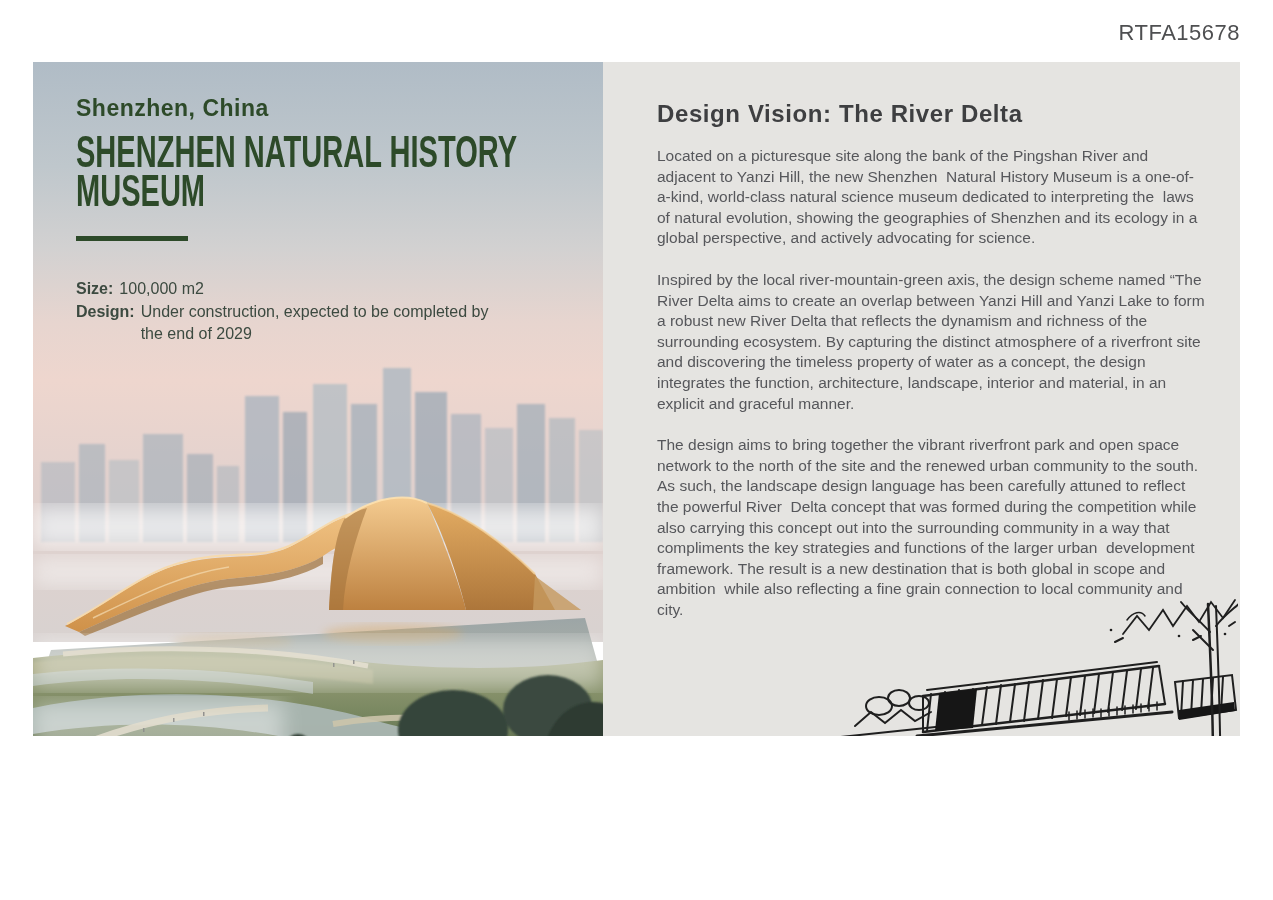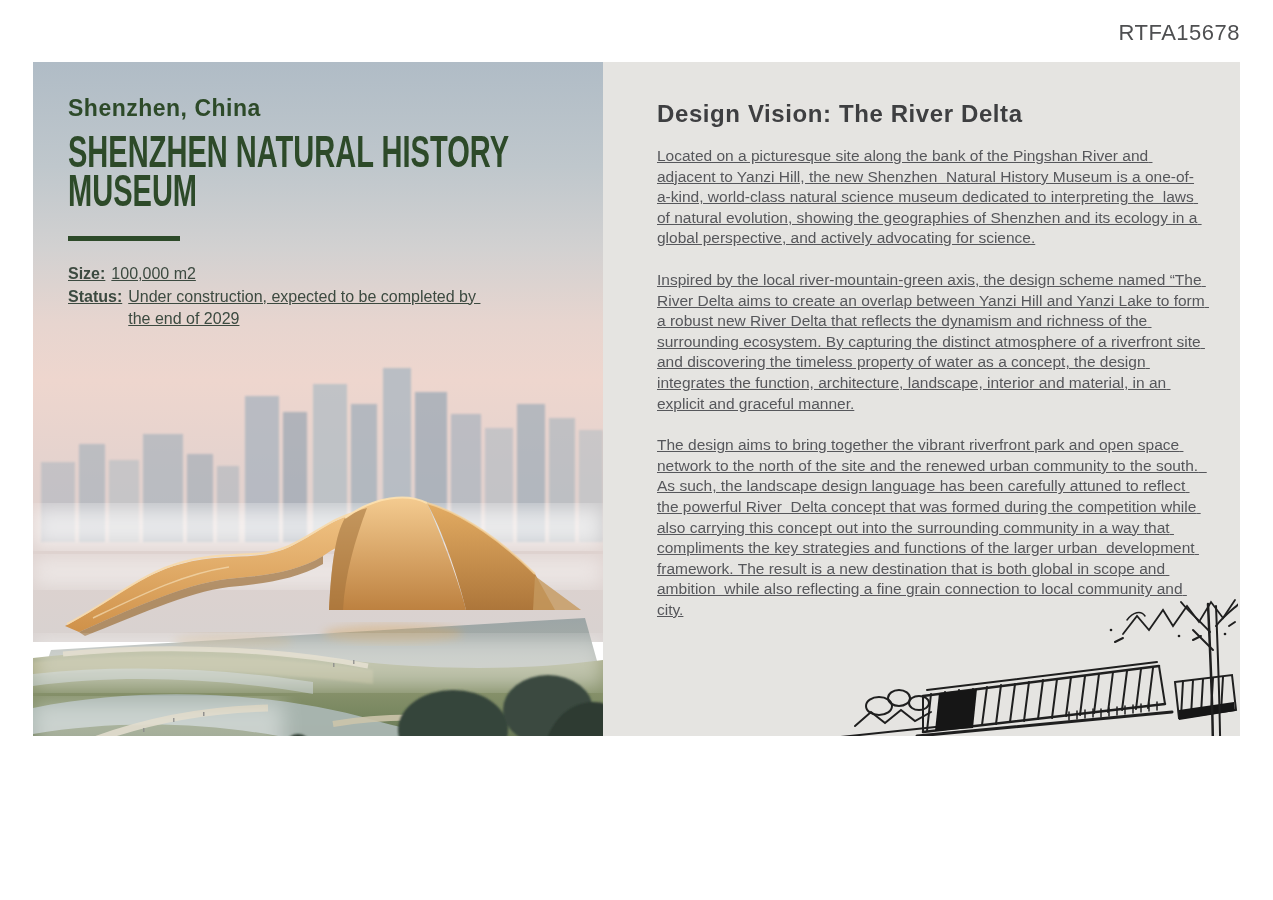--- a/index.html
+++ b/index.html
@@ -6,38 +6,38 @@
   .page{position:relative;width:1273px;height:736px;background:#ffffff;overflow:hidden;
         font-family:"Liberation Sans",sans-serif;}
 
   
   .submission-id{position:absolute;top:20px;right:33px;font-size:22px;color:#4e4f51;
                  letter-spacing:0.5px;}
 
   
   .photo-panel{position:absolute;left:33px;top:62px;width:570px;height:775px;overflow:hidden;}
   .photo-art{position:absolute;left:0;top:0;width:570px;height:775px;display:block;}
-  .photo-overlay{position:absolute;left:0;top:0;width:570px;height:775px;padding:33px 0 0 35px;
+  .photo-overlay{position:absolute;left:8px;top:0;width:570px;height:775px;padding:33px 0 0 35px;
                  box-sizing:border-box;border-radius:28px;}
   .location{font-size:23px;font-weight:bold;color:#2d4a29;letter-spacing:0.5px;margin-bottom:10px;}
   .title-line{font-size:44px;font-weight:bold;color:#2d4a29;line-height:39px;
               transform:scaleX(0.66);transform-origin:left center;white-space:nowrap;
               letter-spacing:0px;}
   .divider{width:112px;height:5px;background:#2d4a29;margin-top:26px;}
-  .meta{margin-top:22px;font-size:16px;color:#3c4a40;line-height:22.5px;text-decoration:underline;}
+  .meta{margin-top:37px;font-size:16px;color:#3c4a40;line-height:22.5px;}
   .meta-row{display:flex;align-items:flex-start;}
   .meta-label{font-weight:bold;margin-right:6px;white-space:nowrap;}
   .meta-value{max-width:360px;white-space:pre-wrap;}
 
   
   .content-panel{position:absolute;left:603px;top:62px;width:637px;height:775px;
                  background:#e5e4e1;box-sizing:border-box;padding:30px 40px 0 54px;}
   .heading{font-size:24px;font-weight:bold;color:#3e3f41;letter-spacing:0.6px;margin:8px 0 18px 0;}
   .paragraph{width:548px;font-size:15.5px;line-height:20.6px;color:#56575b;
-             white-space:pre-wrap;margin:0 0 21px 0;text-decoration:underline;}
+             white-space:pre-wrap;margin:0 0 21px 0;}
   .sketch{position:absolute;right:2px;bottom:2px;width:412px;height:245px;}
 
   
   .footer{position:absolute;left:33px;top:843px;display:flex;align-items:center;}
   .rtf-logo{font-size:40px;font-weight:900;color:#101010;letter-spacing:-3px;
             line-height:40px;transform:scaleX(0.92);transform-origin:left center;}
   .awards{font-size:29px;font-weight:300;color:#1d1d1d;letter-spacing:0.5px;margin-left:12px;}
 </style>
 </head>
 <body>
@@ -170,21 +170,21 @@
       <div class="location">Shenzhen, China</div>
       <div class="title-line">SHENZHEN NATURAL HISTORY</div>
       <div class="title-line">MUSEUM</div>
       <div class="divider"></div>
       <div class="meta">
         <div class="meta-row">
           <span class="meta-label">Size:</span>
           <span class="meta-value">100,000 m2</span>
         </div>
         <div class="meta-row">
-          <span class="meta-label">Status:</span>
+          <span class="meta-label">Design:</span>
           <span class="meta-value">Under construction, expected to be completed by the end of 2029</span>
         </div>
       </div>
     </div>
   </div>
 
   <div class="content-panel">
     <h2 class="heading">Design Vision: The River Delta</h2>
     <p class="paragraph">Located on a picturesque site along the bank of the Pingshan River and adjacent to Yanzi Hill, the new Shenzhen  Natural History Museum is a one-of-a-kind, world-class natural science museum dedicated to interpreting the  laws of natural evolution, showing the geographies of Shenzhen and its ecology in a global perspective, and actively advocating for science.</p>
     <p class="paragraph">Inspired by the local river-mountain-green axis, the design scheme named “The River Delta aims to create an overlap between Yanzi Hill and Yanzi Lake to form a robust new River Delta that reflects the dynamism and richness of the surrounding ecosystem. By capturing the distinct atmosphere of a riverfront site and discovering the timeless property of water as a concept, the design integrates the function, architecture, landscape, interior and material, in an explicit and graceful manner.</p>

